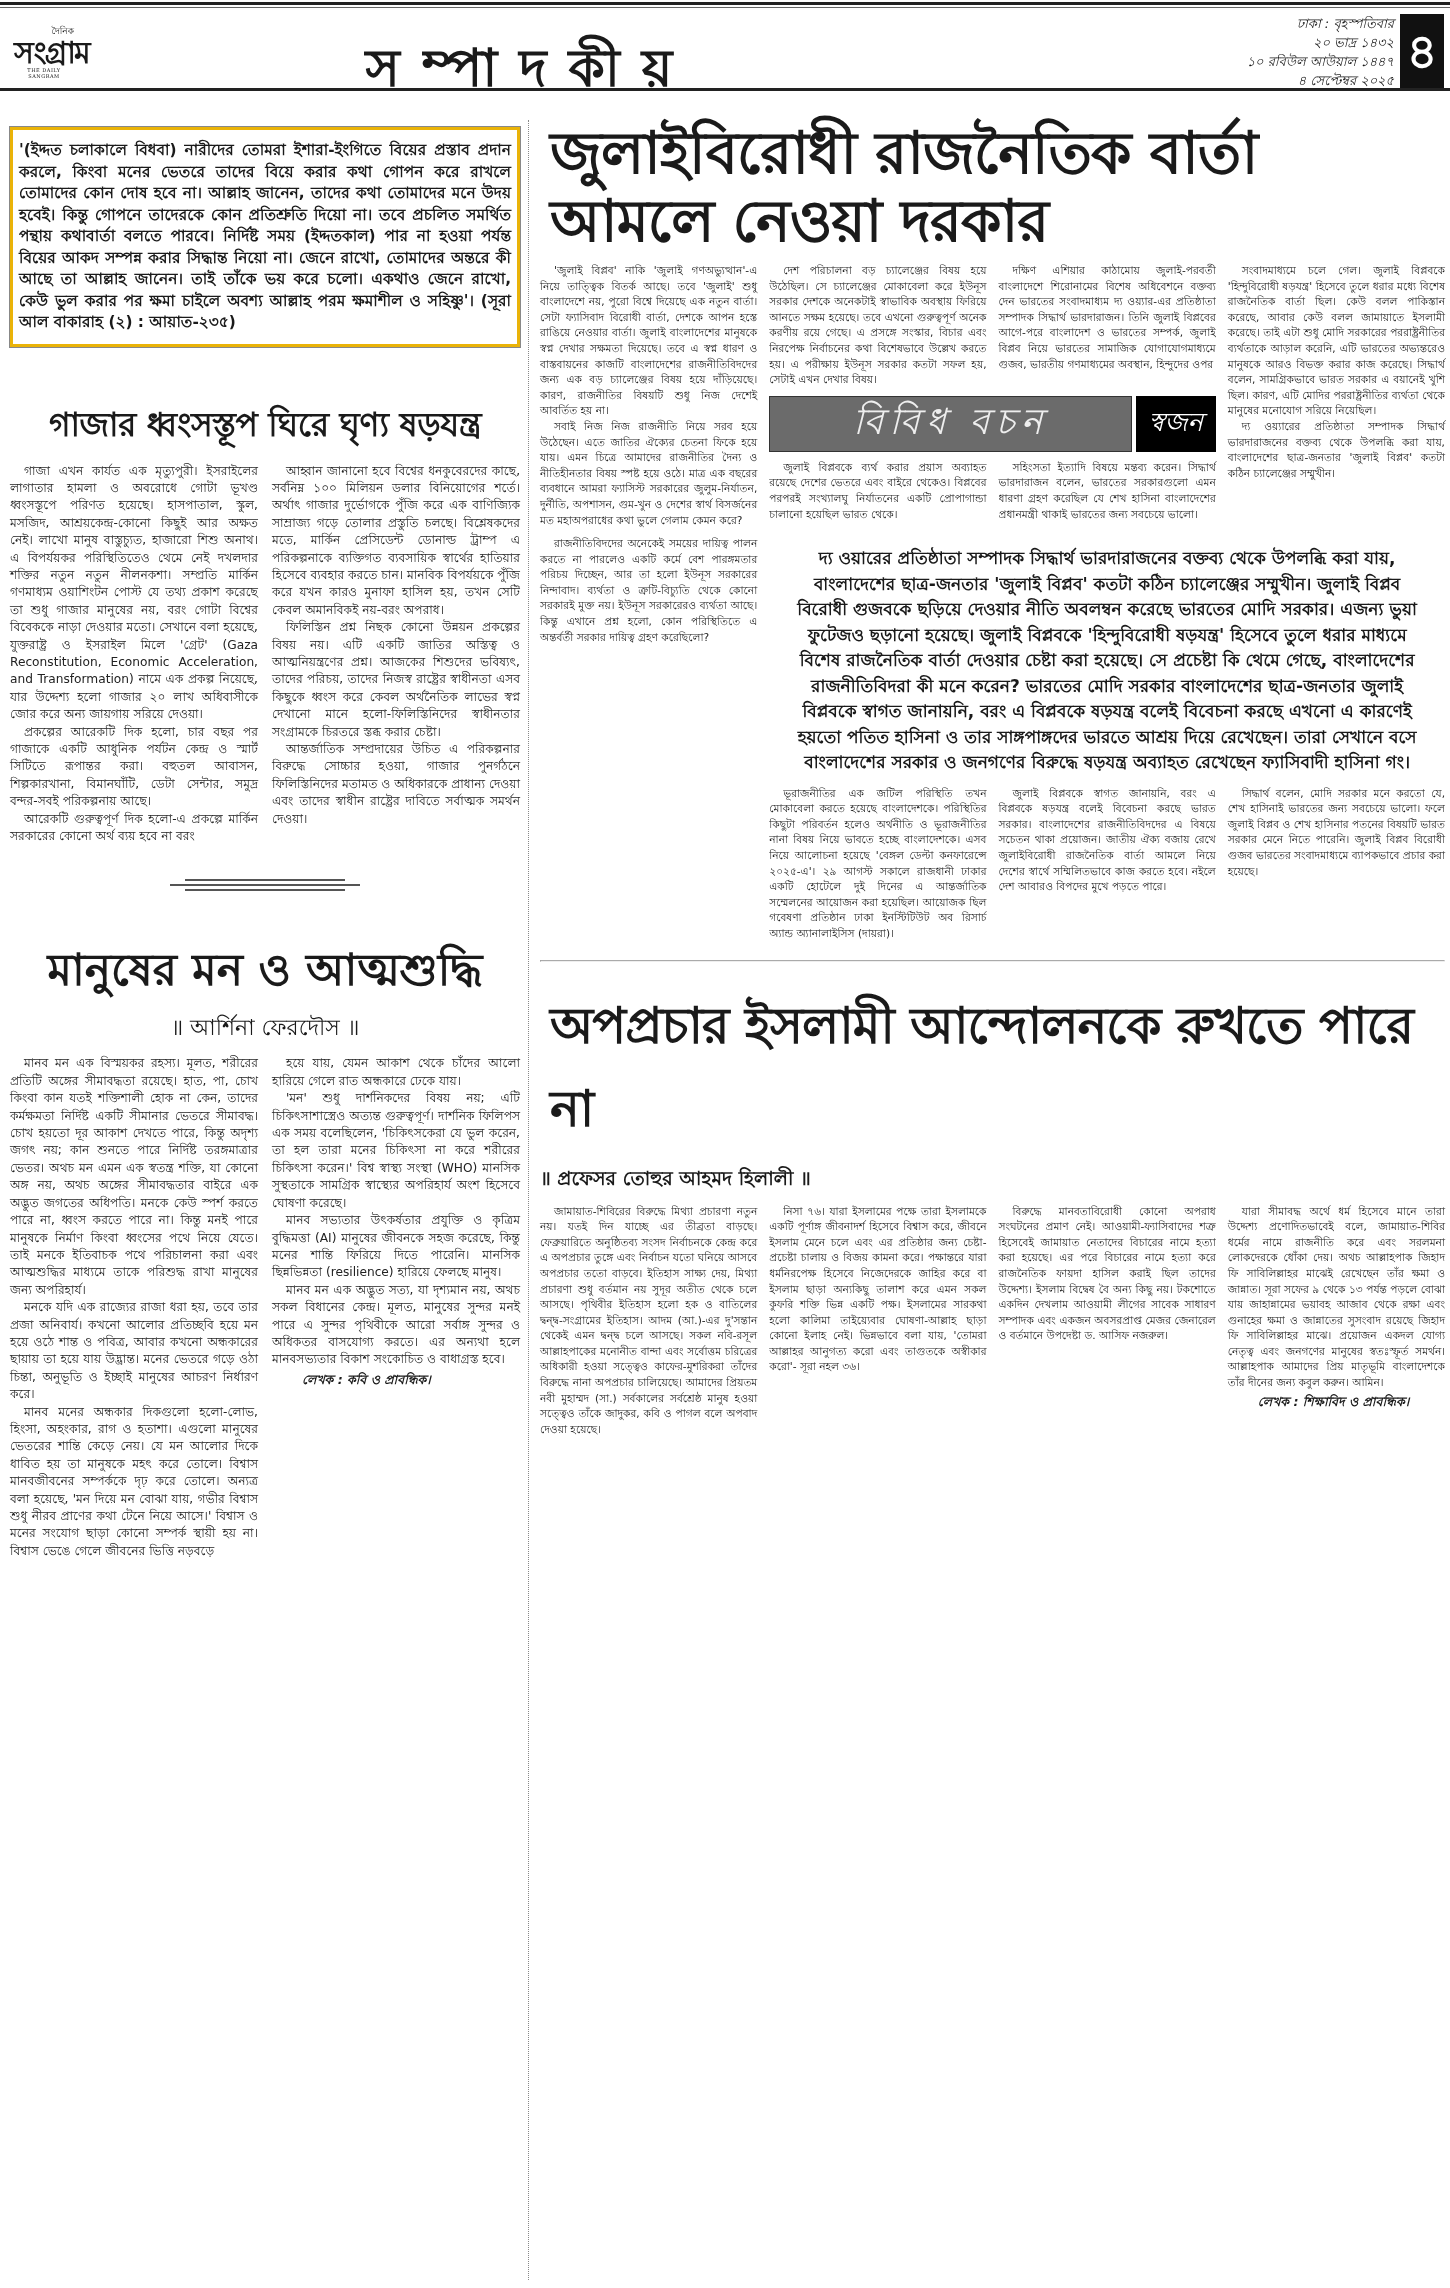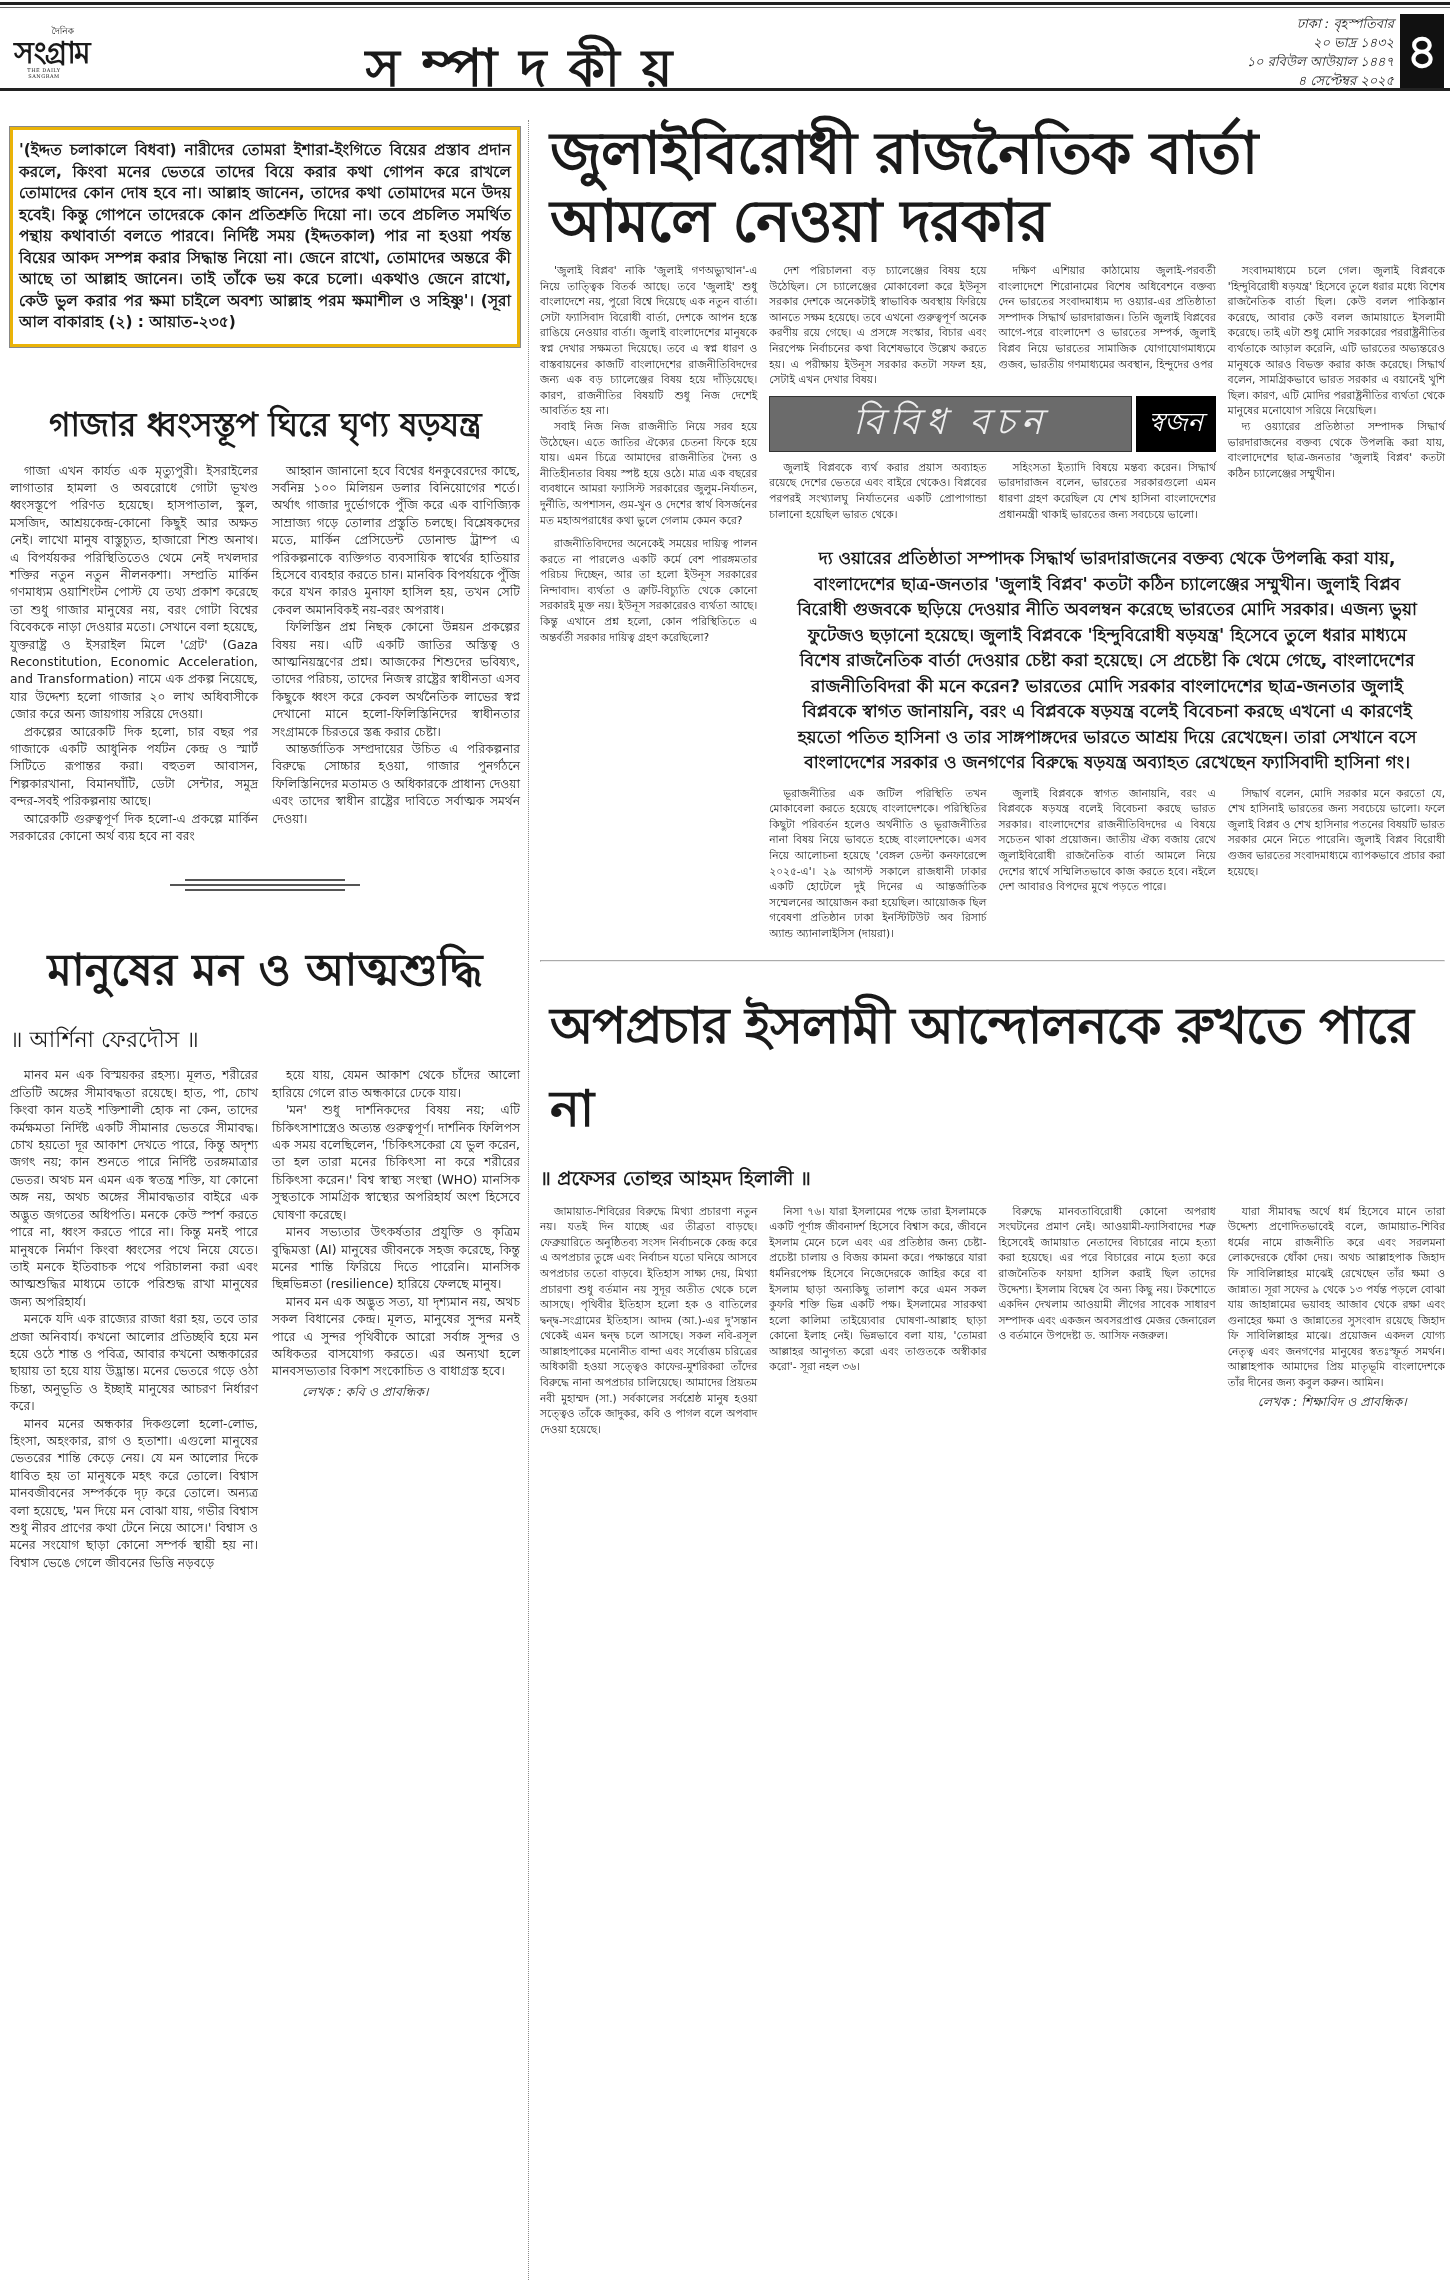--- a/index.html
+++ b/index.html
@@ -22,23 +22,23 @@
   .quote-box { margin-top: 32px; border: 3px solid #eab308; outline: 1px solid #888; padding: 10px 6px; font-size: 15.4px; line-height: 21.5px; font-weight: bold; text-align: justify; font-family: "DejaVu Sans", sans-serif; background: #fff; }
 
   .h-gaza { margin-top: 52px; text-align: center; font-size: 33px; font-weight: bold; font-family: "DejaVu Sans", sans-serif; letter-spacing: -0.5px; }
   .body2 { display: grid; grid-template-columns: 1fr 1fr; column-gap: 14px; margin-top: 8px; }
   .para { font-size: 12.2px; line-height: 17.4px; text-align: justify; font-family: "DejaVu Sans", sans-serif; color: #222; text-indent: 14px; }
   .para + .para { margin-top: 0; }
   .divider-deco { margin: 34px auto 0; width: 200px; }
   .divider-deco div { height: 2px; background: #555; margin: 3px auto; }
 
   .h-mon { margin-top: 46px; text-align: center; font-size: 44px; font-weight: bold; font-family: "DejaVu Sans", sans-serif; }
-  .byline { font-size: 22px; margin-top: 12px; font-family: "DejaVu Sans", sans-serif; }
+  .byline { text-align: center; font-size: 22px; font-family: "DejaVu Sans", sans-serif; }
   .byline-left { text-align: left; font-size: 19px; margin-top: 10px; font-family: "DejaVu Sans", sans-serif; font-weight: bold; }
-  .author-note { font-style: italic; font-size: 12.5px; text-indent: 30px; margin-top: 2px; font-family: "DejaVu Sans", sans-serif; }
+  .author-note { font-style: italic; font-size: 12.5px; text-indent: 30px; margin-top: 2px; font-family: "DejaVu Sans", sans-serif; font-weight: bold; }
 
   .h-july { margin-top: 24px; padding-left: 10px; font-size: 58px; line-height: 68px; font-weight: bold; font-family: "DejaVu Sans", sans-serif; letter-spacing: -1px; }
   .body4 { display: grid; grid-template-columns: repeat(4, 1fr); column-gap: 12px; margin-top: 8px; }
   .body3 { display: grid; grid-template-columns: repeat(3, 1fr); column-gap: 12px; margin-top: 0; }
   .logo-bichitra { display: flex; height: 56px; margin: 8px 0 8px; }
   .logo-bichitra .grey { flex: 1; background: #6b6b6b; color: #eee; font-size: 36px; font-style: italic; display: flex; align-items: center; justify-content: center; letter-spacing: 6px; font-family: "DejaVu Serif", serif; border: 1px solid #333; }
   .logo-bichitra .black { width: 80px; background: #000; color: #fff; font-size: 26px; font-style: italic; display: flex; align-items: center; justify-content: center; margin-left: 4px; }
   .pull-quote { margin: 10px 0; text-align: center; font-size: 17px; line-height: 25.5px; font-weight: bold; font-family: "DejaVu Sans", sans-serif; padding: 0 20px; }
   .h-apo { margin-top: 26px; padding-left: 10px; font-size: 50px; font-weight: bold; font-family: "DejaVu Sans", sans-serif; letter-spacing: -1px; }
   .hr-section { border-top: 1px solid #aaa; margin: 0; }

